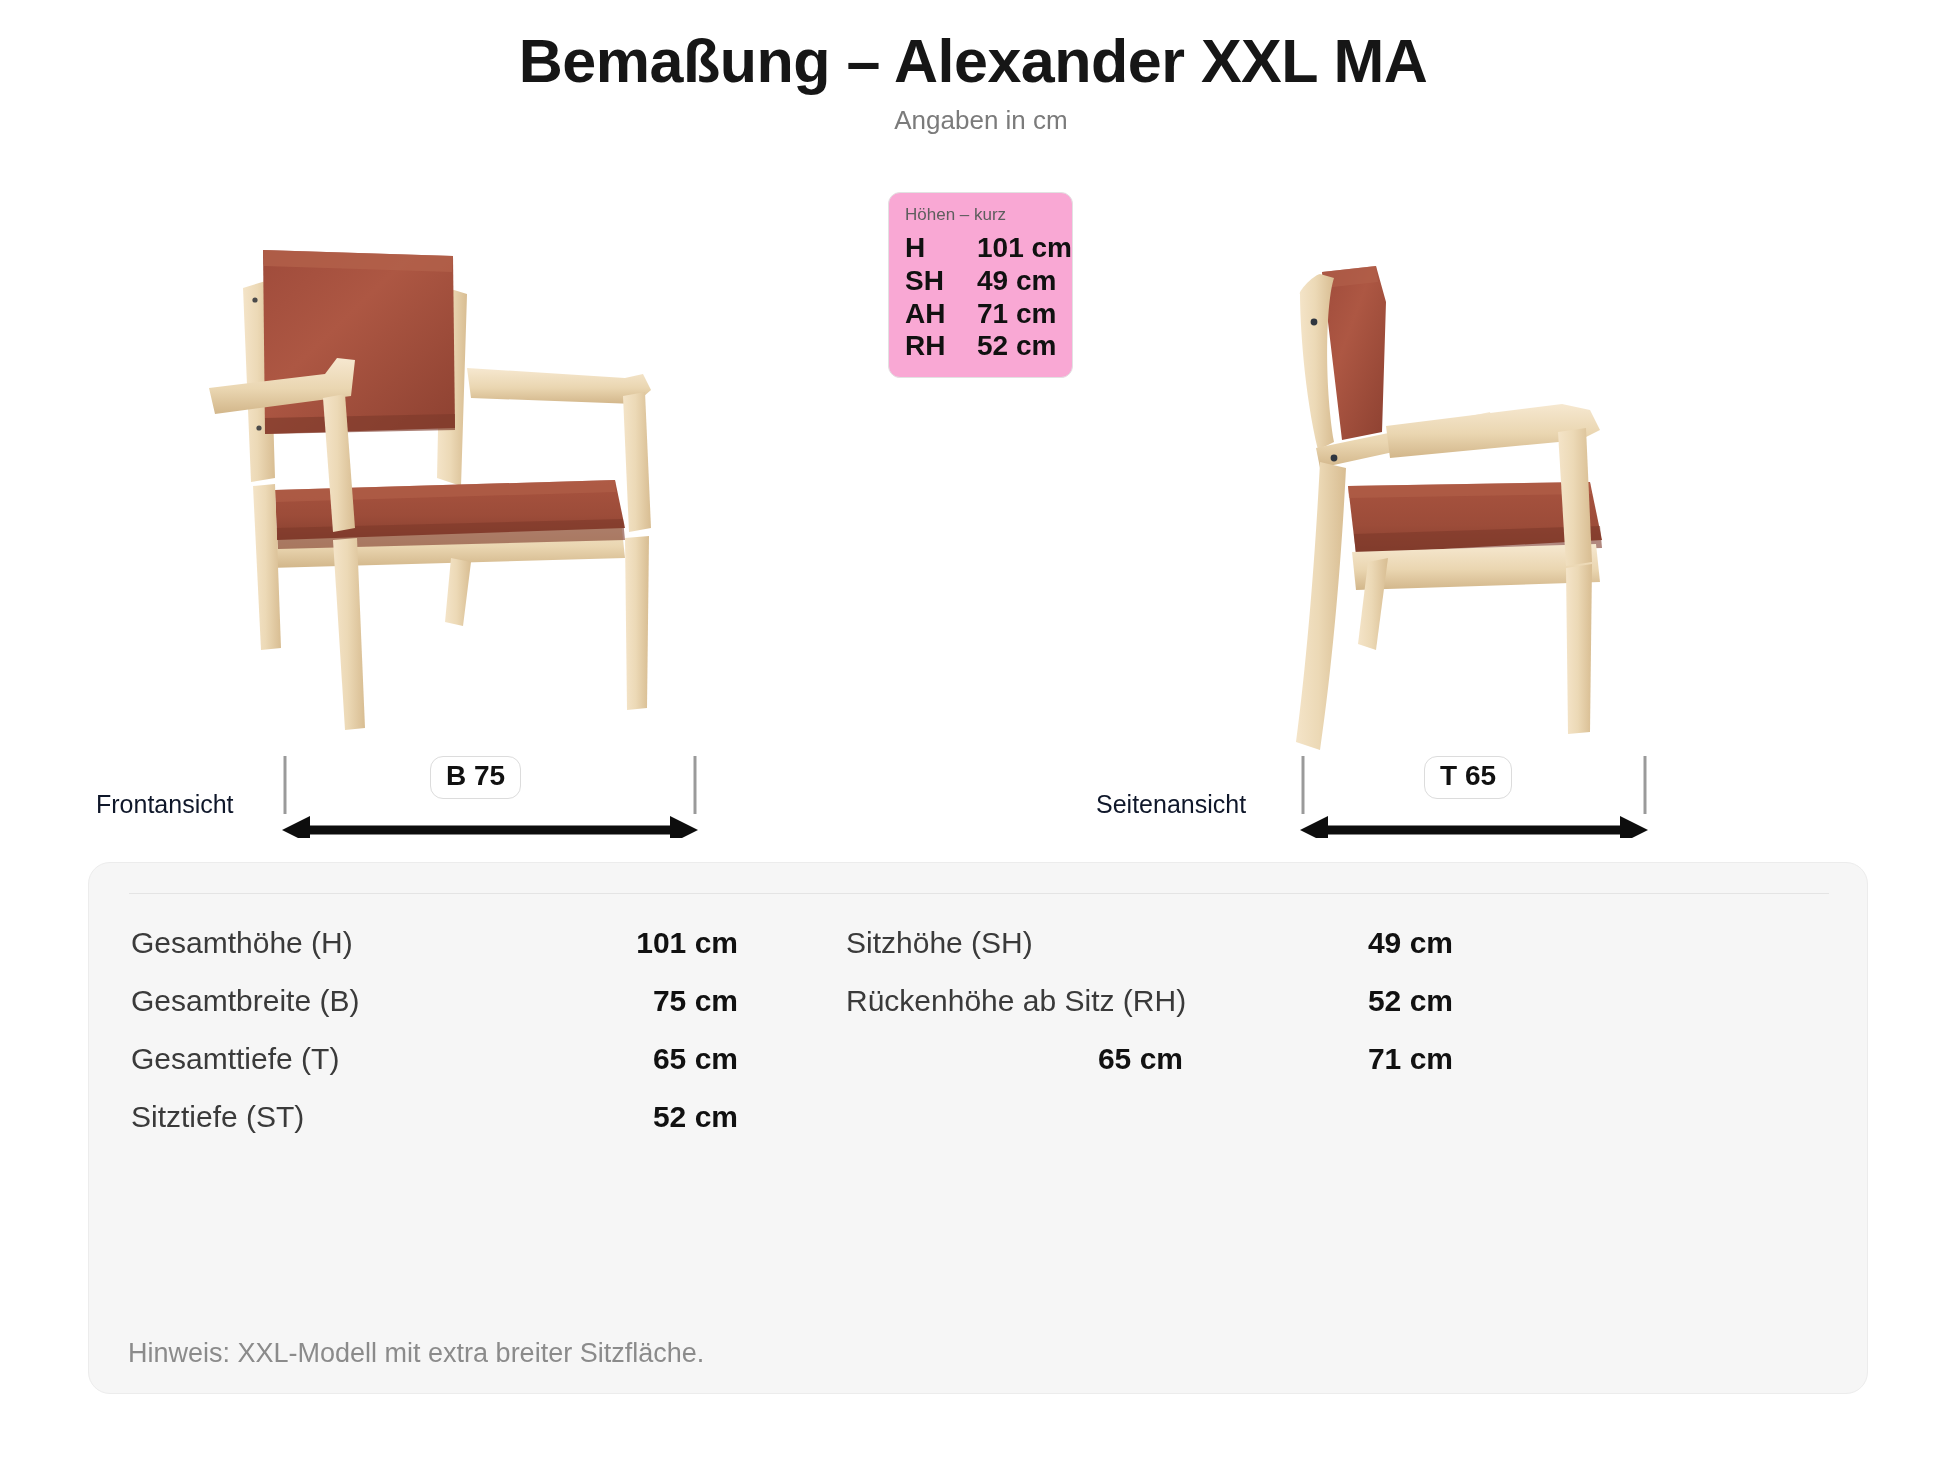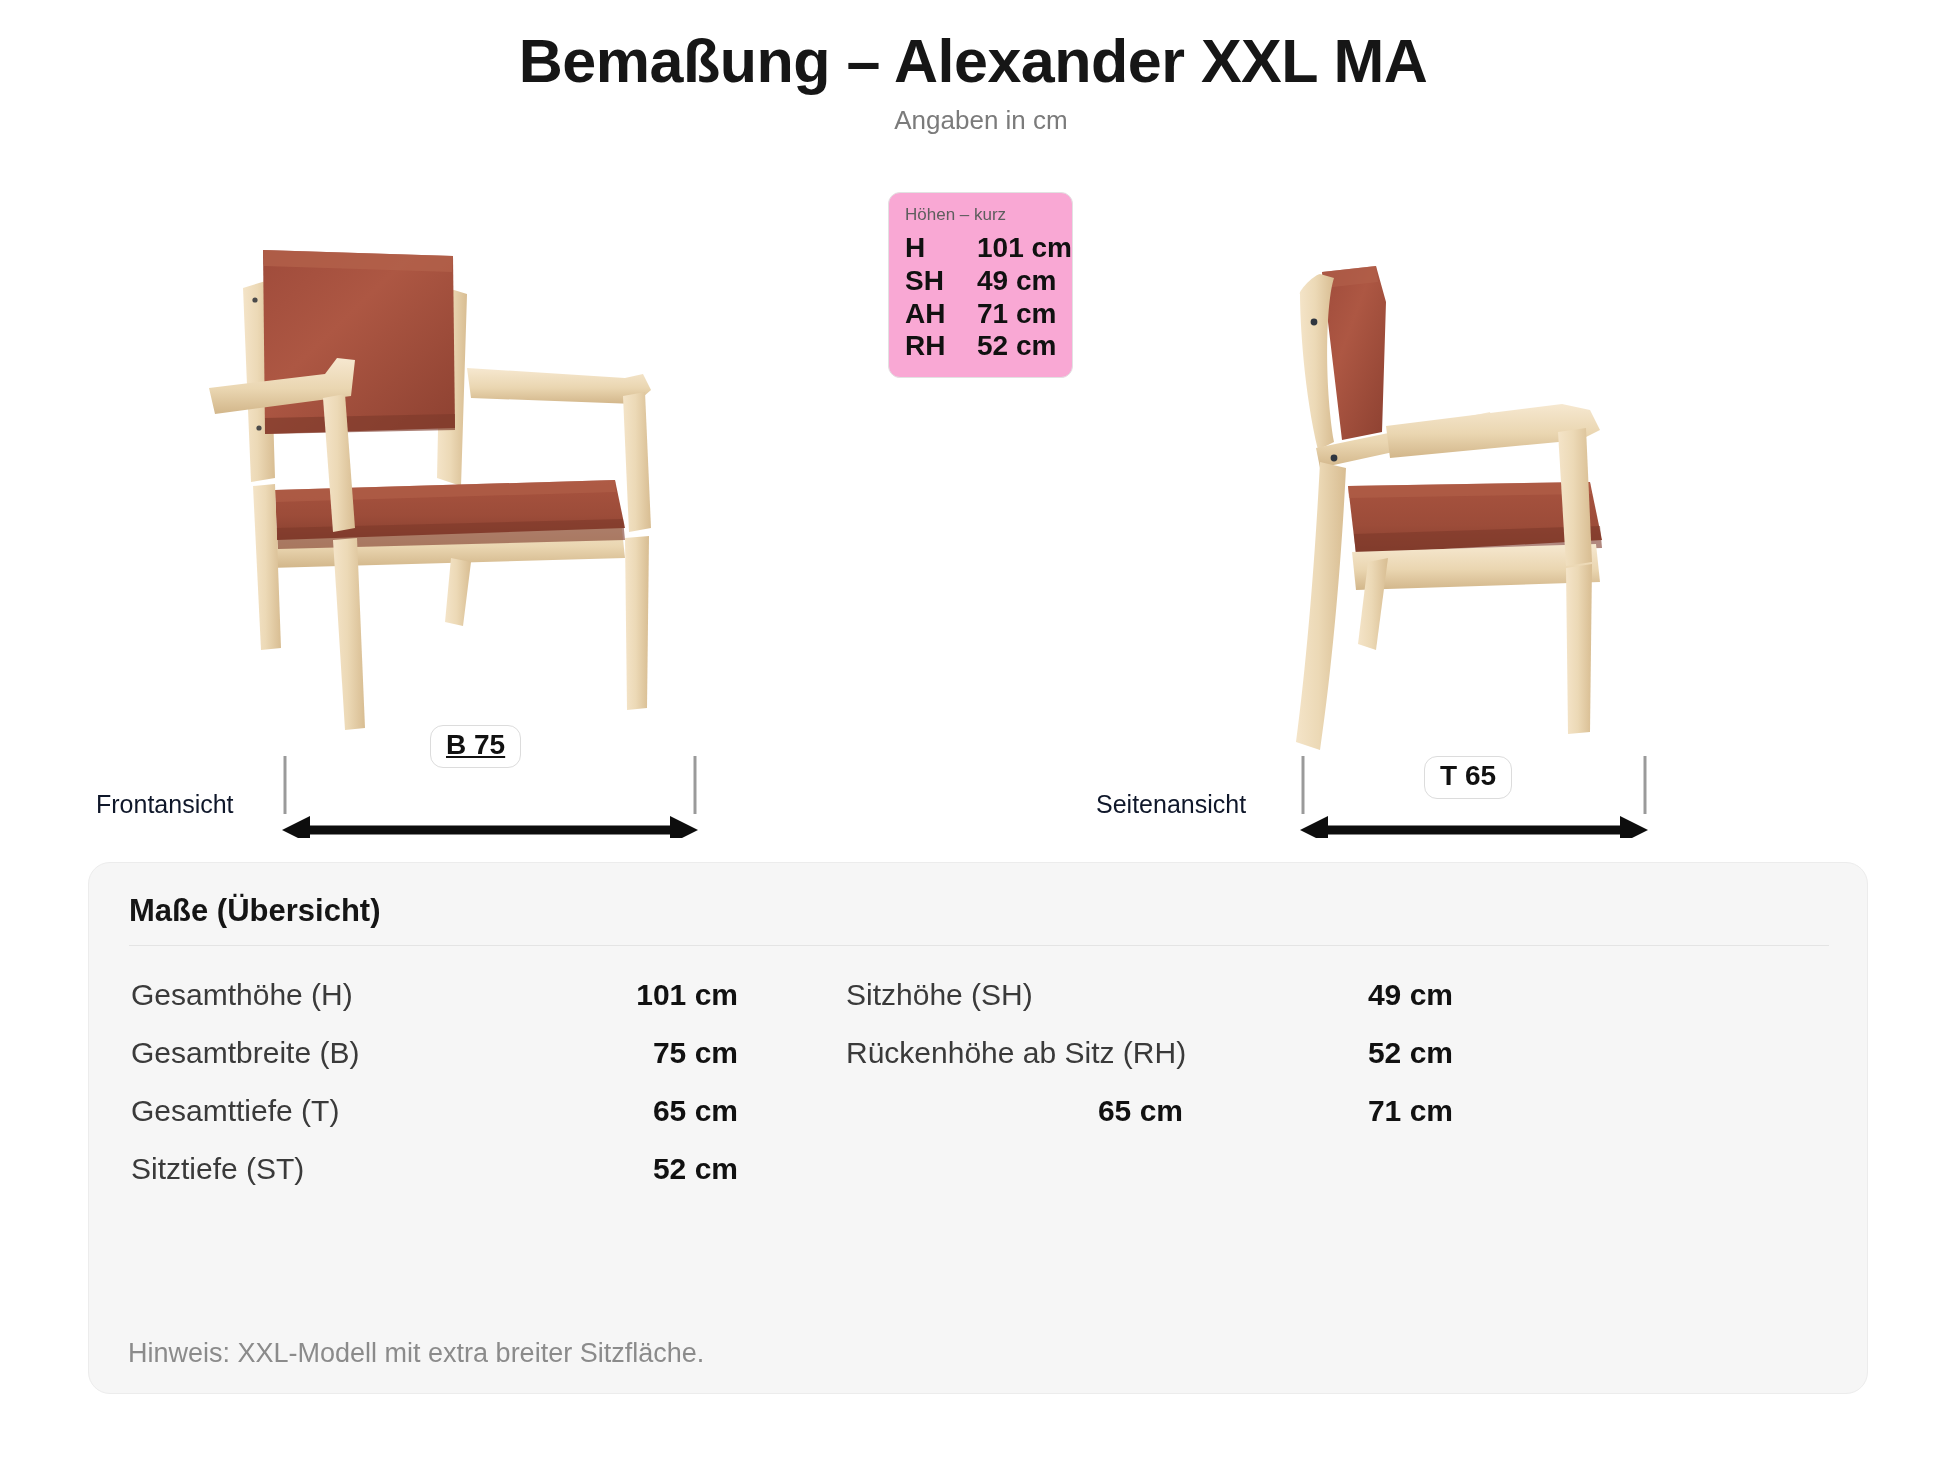--- a/index.html
+++ b/index.html
@@ -236,37 +236,36 @@
 
       <line x1="5" y1="4" x2="5" y2="62" stroke="#9a9a9a" stroke-width="3"></line>
       <line x1="415" y1="4" x2="415" y2="62" stroke="#9a9a9a" stroke-width="3"></line>
 
       <line x1="16" y1="78" x2="404" y2="78" stroke="#0d0d0d" stroke-width="9"></line>
 
       <polygon points="2,78 30,64 30,92" fill="#0d0d0d"></polygon>
       <polygon points="418,78 390,64 390,92" fill="#0d0d0d"></polygon>
     </svg>
   </div>
-  <div class="dimbadge" style="left:430px;top:725px;text-decoration:underline;">B 75</div>
+  <div class="dimbadge" style="left:430px;top:756px;">B 75</div>
 
   <div class="viewlabel" style="left:1096px;top:790px;">Seitenansicht</div>
 
   <div class="dimgroup" style="left:1298px;top:752px;width:352px;height:86px;">
     <svg class="dimline" width="352" height="86" viewBox="0 0 352 86">
       <line x1="5" y1="4" x2="5" y2="62" stroke="#9a9a9a" stroke-width="3"></line>
       <line x1="347" y1="4" x2="347" y2="62" stroke="#9a9a9a" stroke-width="3"></line>
       <line x1="16" y1="78" x2="336" y2="78" stroke="#0d0d0d" stroke-width="9"></line>
       <polygon points="2,78 30,64 30,92" fill="#0d0d0d"></polygon>
       <polygon points="350,78 322,64 322,92" fill="#0d0d0d"></polygon>
     </svg>
   </div>
   <div class="dimbadge" style="left:1424px;top:756px;">T 65</div>
 
   <div class="card">
-    <div class="card-title">Maße (Übersicht)</div>
     <div class="card-divider"></div>
 
     <div class="measure-grid">
       <div class="m-label">Gesamthöhe (H)</div>
       <div class="m-value">101 cm</div>
       <div class="m-label">Sitzhöhe (SH)</div>
       <div class="m-value">49 cm</div>
 
       <div class="m-label">Gesamtbreite (B)</div>
       <div class="m-value">75 cm</div>

